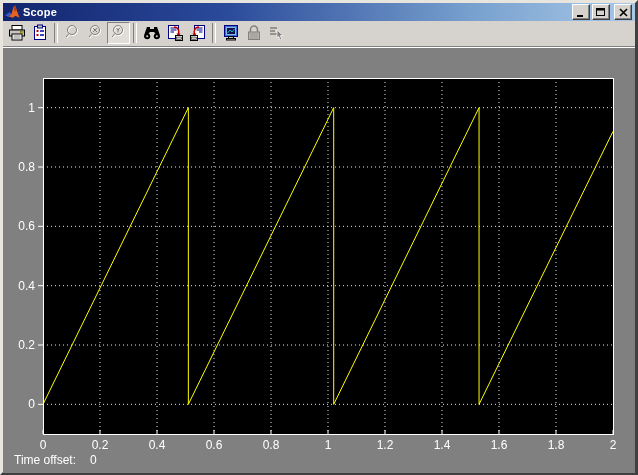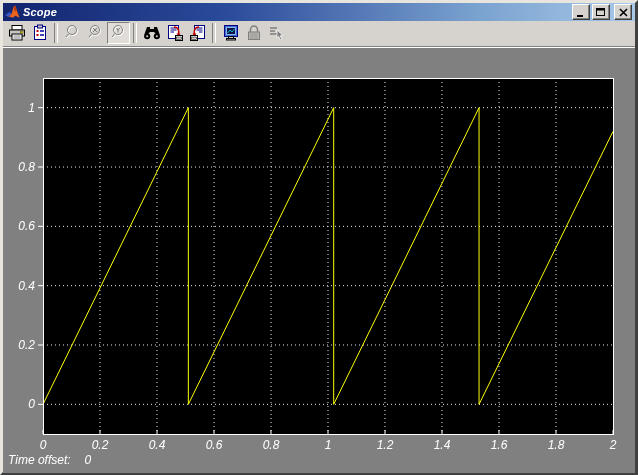--- a/index.html
+++ b/index.html
@@ -1,19 +1,19 @@
 <!DOCTYPE html>
 <html><head>
 <meta charset="utf-8">
 <style>
   html,body{margin:0;padding:0;background:#9aa0a8;font-family:"Liberation Sans",sans-serif;}
   .window{
     position:relative;width:638px;height:475px;box-sizing:border-box;
     background:#D6D3CE;
-    border:3px solid;border-color:#E8E4DE #404040 #404040 #E8E4DE;font-style:italic;
+    border:3px solid;border-color:#E8E4DE #404040 #404040 #E8E4DE;
   }
   .titlebar{
     height:18px;display:flex;align-items:center;
     background:linear-gradient(to right,#12246E,#2A4A9A 35%,#7AA2CF 75%,#A8C8E8);
     padding:0 2px;
   }
   .titlebar .logo{width:15px;height:15px;margin-right:3px;flex:0 0 auto;}
   .title-text{color:#fff;font-weight:bold;font-size:11px;letter-spacing:.2px;flex:1 1 auto;}
   .win-controls{display:flex;gap:2px;align-items:center;padding-right:1px;}
   .win-btn{
@@ -34,21 +34,21 @@
     border-color:#808080 #FFFFFF #FFFFFF #808080;
     background:#E0DDD8;
   }
   .tsep{width:2px;height:20px;border-left:1px solid #808080;border-right:1px solid #FFFFFF;margin:0 3px;}
   .main{
     position:relative;background:#808080;height:425px;
     border-top:1px solid #FFFFFF;
   }
   .plot-svg{position:absolute;left:0;top:0;}
   .statusbar{
-    position:absolute;left:5px;bottom:6px;color:#FFFFFF;font-size:12px;
+    position:absolute;left:11px;bottom:6px;color:#FFFFFF;font-size:12px;
   }
   .statusbar .val{margin-left:14px;}
   svg{display:block;}
 </style>
 </head>
 <body>
 
 <div class="window">
 
   <div class="titlebar">

